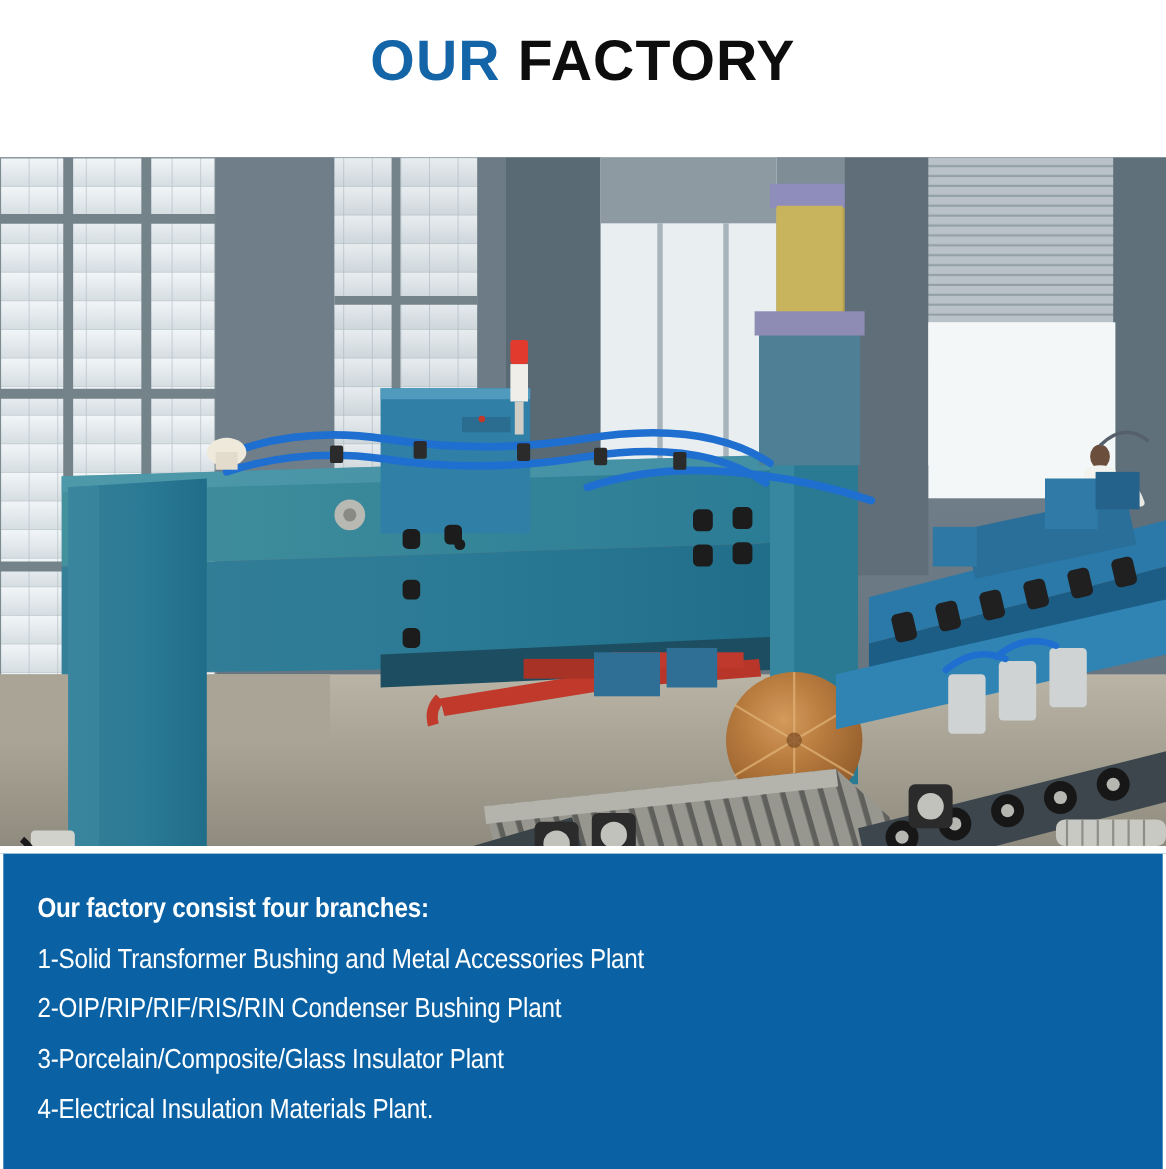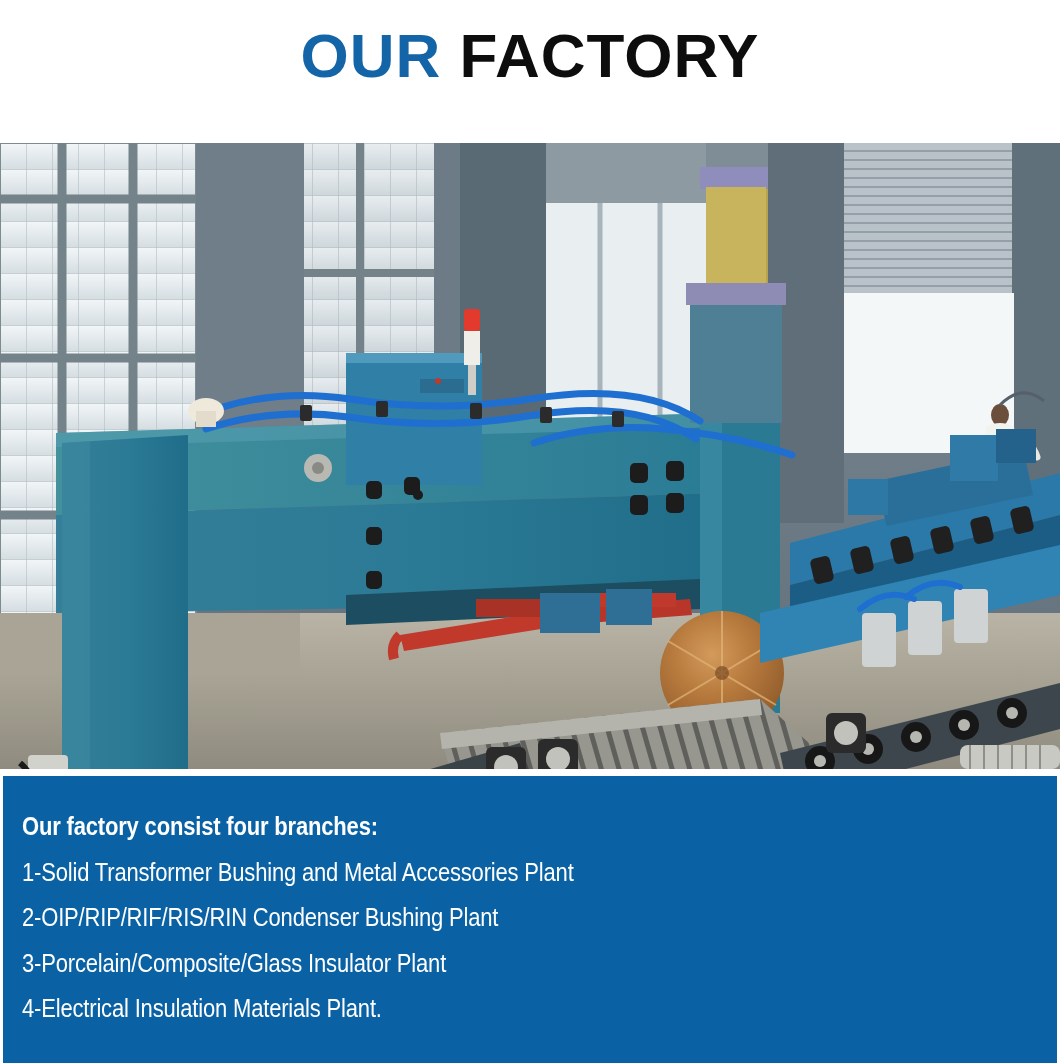--- a/index.html
+++ b/index.html
@@ -20,21 +20,21 @@
     height: 143px;
     background: #ffffff;
     position: relative;
   }
   .header-title {
     position: absolute;
     top: 22px;
     left: 0;
     width: 1060px;
     text-align: center;
-    font-size: 62px;
+    font-size: 52px;
     font-weight: bold;
     letter-spacing: 1px;
     line-height: 68px;
     white-space: nowrap;
   }
   .title-accent { color: #1465a8; }
   .title-rest   { color: #0d0d0d; }
 
   .header-subtitle {
     position: absolute;
@@ -68,21 +68,21 @@
   }
 
   
   .panel {
     width: 1060px;
     height: 287px;
     background: #0a62a4;
     box-sizing: border-box;
     border-left: 3px solid #ffffff;
     border-right: 3px solid #ffffff;
-    padding: 28px 0 0 19px;
+    padding: 28px 0 0 31px;
   }
   .panel-line {
     color: #ffffff;
     font-family: "Liberation Sans Narrow", "Liberation Sans", sans-serif;
     font-size: 25px;
     line-height: 45.5px;
     letter-spacing: -0.2px;
     white-space: nowrap;
     transform: scaleX(0.88);
     transform-origin: left center;

